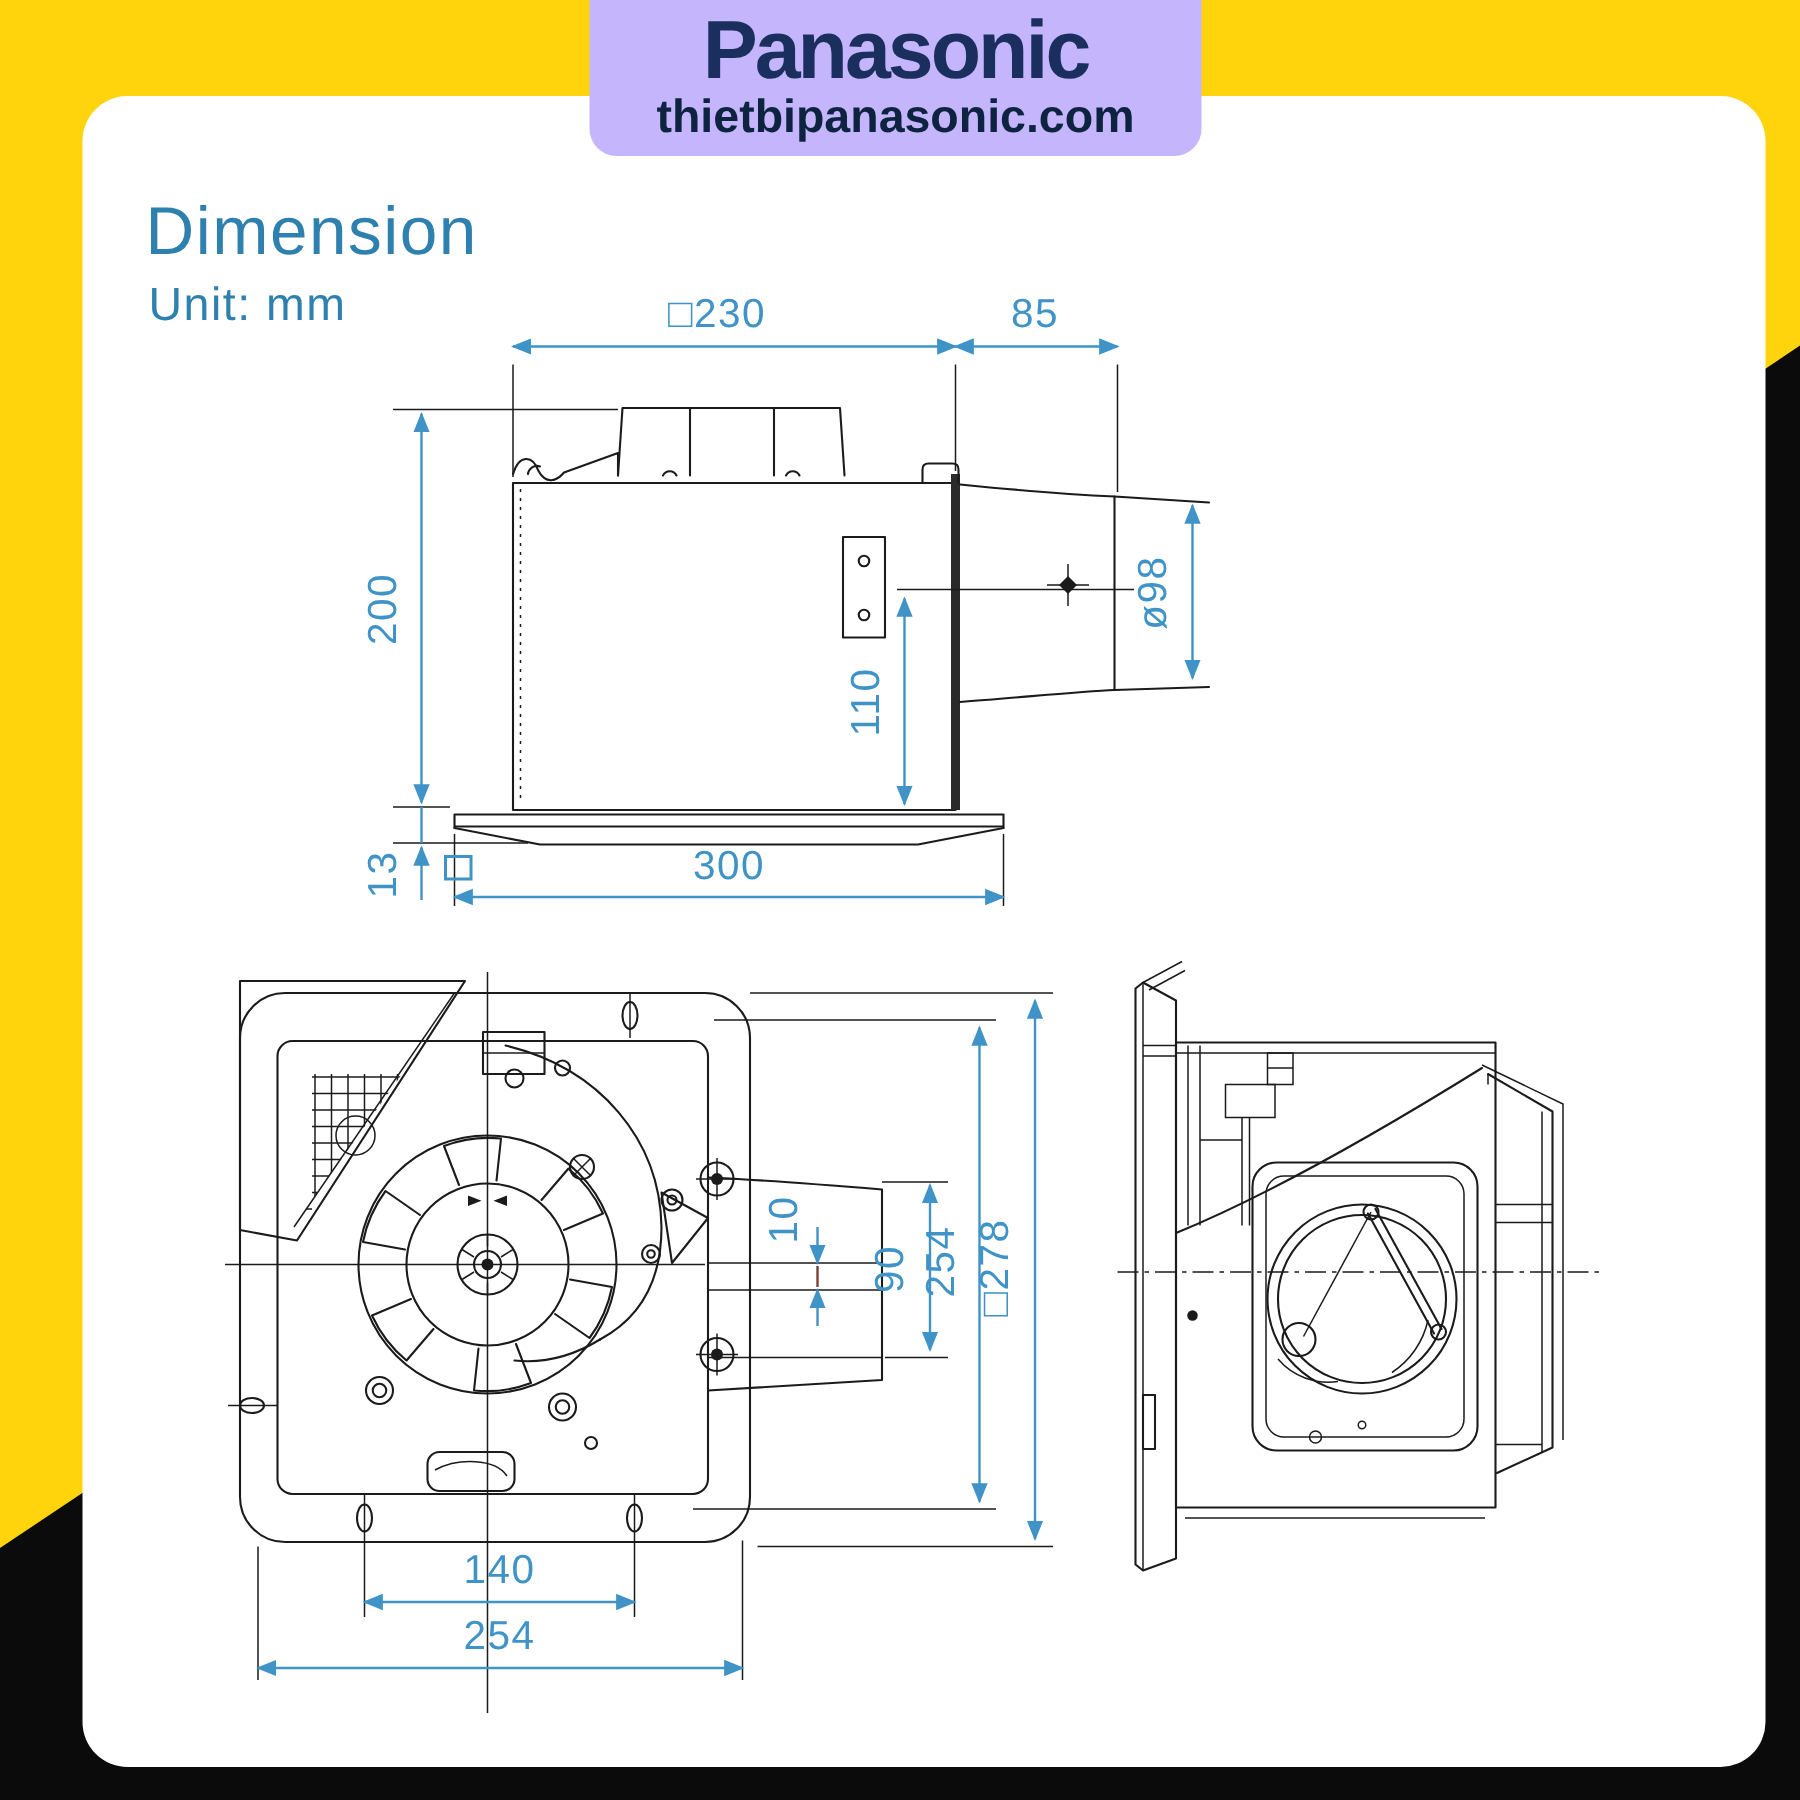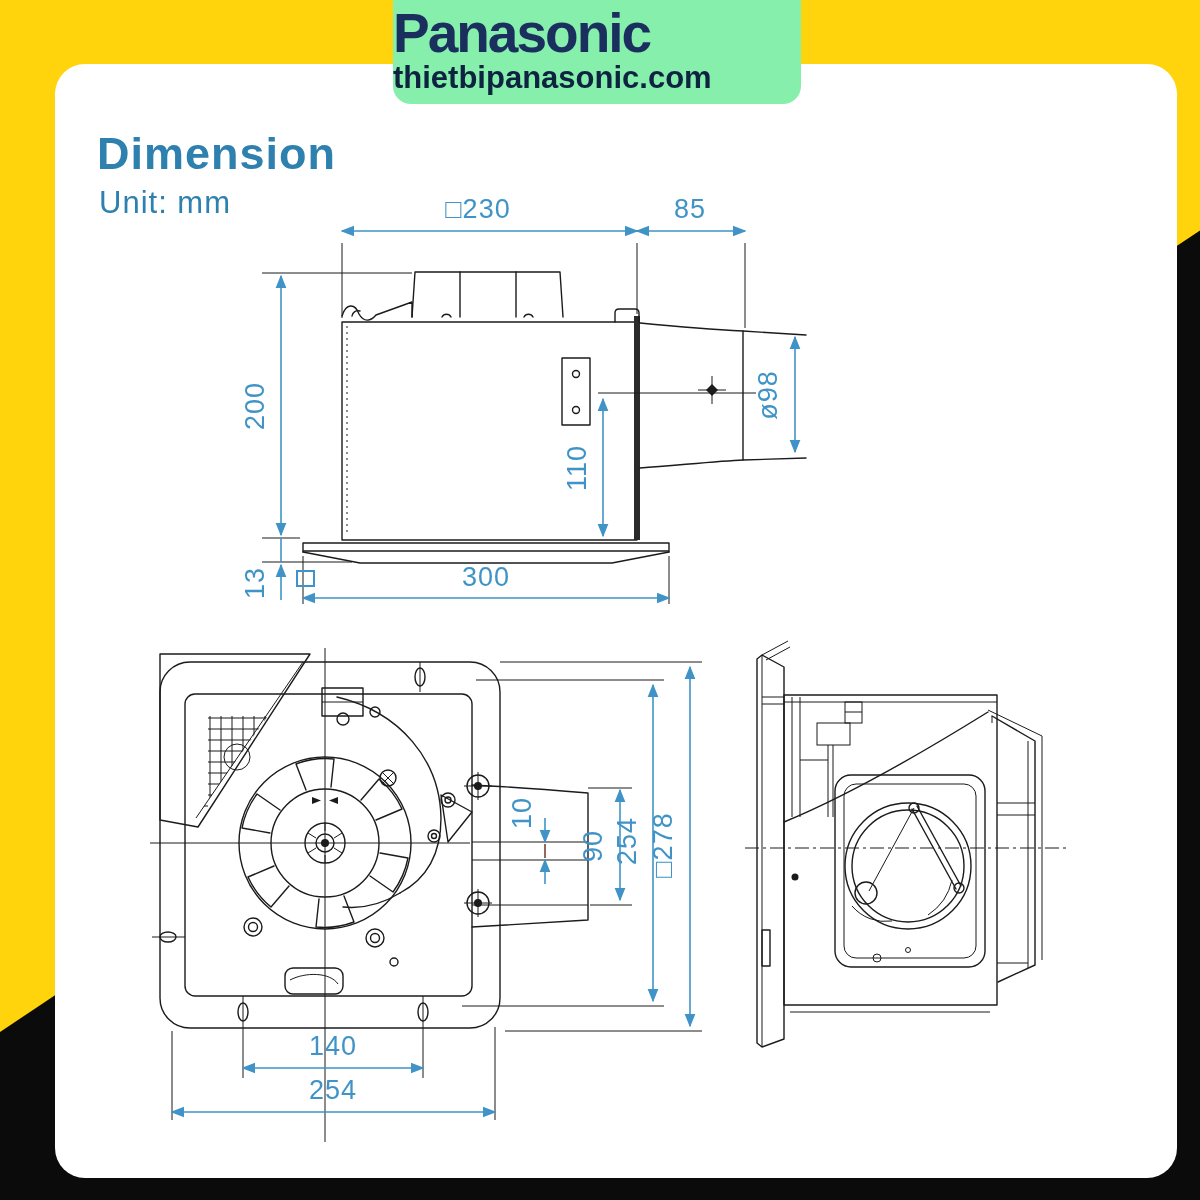--- a/index.html
+++ b/index.html
@@ -4,26 +4,26 @@
 <style>
   html,body{margin:0;padding:0;}
   body{width:1200px;height:1200px;position:relative;overflow:hidden;
        font-family:"Liberation Sans","DejaVu Sans",sans-serif;}
   .bg{position:absolute;inset:0;background:#FFD40D;}
   .black-diag{position:absolute;inset:0;background:#0B0B0B;
       clip-path:polygon(0 86%,100% 19.2%,100% 100%,0 100%);}
   .sheet{position:absolute;left:55px;top:64px;width:1122px;height:1114px;
       background:#ffffff;border-radius:30px;}
   .logo-tab{position:absolute;left:393px;top:0;width:408px;height:104px;
-      background:#86efac;border-radius:0 0 18px 18px;text-align:left;}
+      background:#c4b5fd;border-radius:0 0 18px 18px;text-align:center;}
   .brand{font-weight:700;font-size:55px;line-height:58px;letter-spacing:-2px;
       color:#1A2F5E;margin-top:4px;}
   .site{font-weight:700;font-size:31px;line-height:32px;letter-spacing:0px;
       color:#0D2340;}
-  .title{position:absolute;left:97px;top:128px;font-size:45px;font-weight:700;
+  .title{position:absolute;left:97px;top:128px;font-size:45px;font-weight:400;
       color:#2E80AF;letter-spacing:1px;}
   .unit{position:absolute;left:99px;top:185px;font-size:31px;font-weight:400;
       color:#2E80AF;letter-spacing:1px;}
   svg{position:absolute;left:0;top:0;}
   .ln{stroke:#1B1B1B;stroke-width:1.4;fill:none;stroke-linecap:round;stroke-linejoin:round;}
   .lnthin{stroke:#1B1B1B;stroke-width:1;fill:none;}
   .dim{stroke:#3F93C6;stroke-width:1.6;fill:none;}
   .dimtxt{fill:#3F93C6;font-size:27px;font-family:"Liberation Sans","DejaVu Sans",sans-serif;
       text-anchor:middle;letter-spacing:1px;}
 </style>

